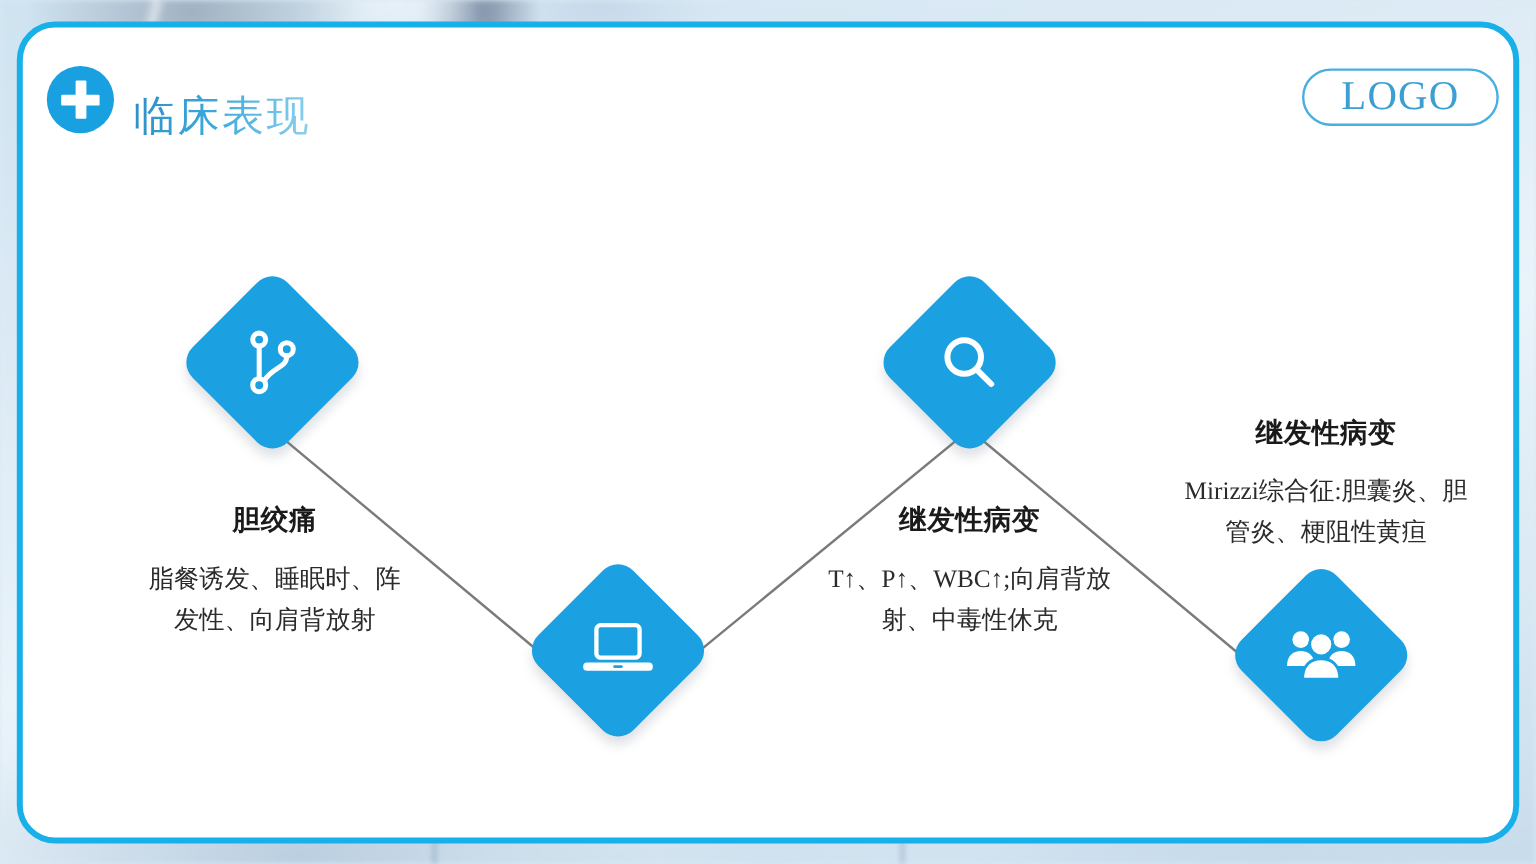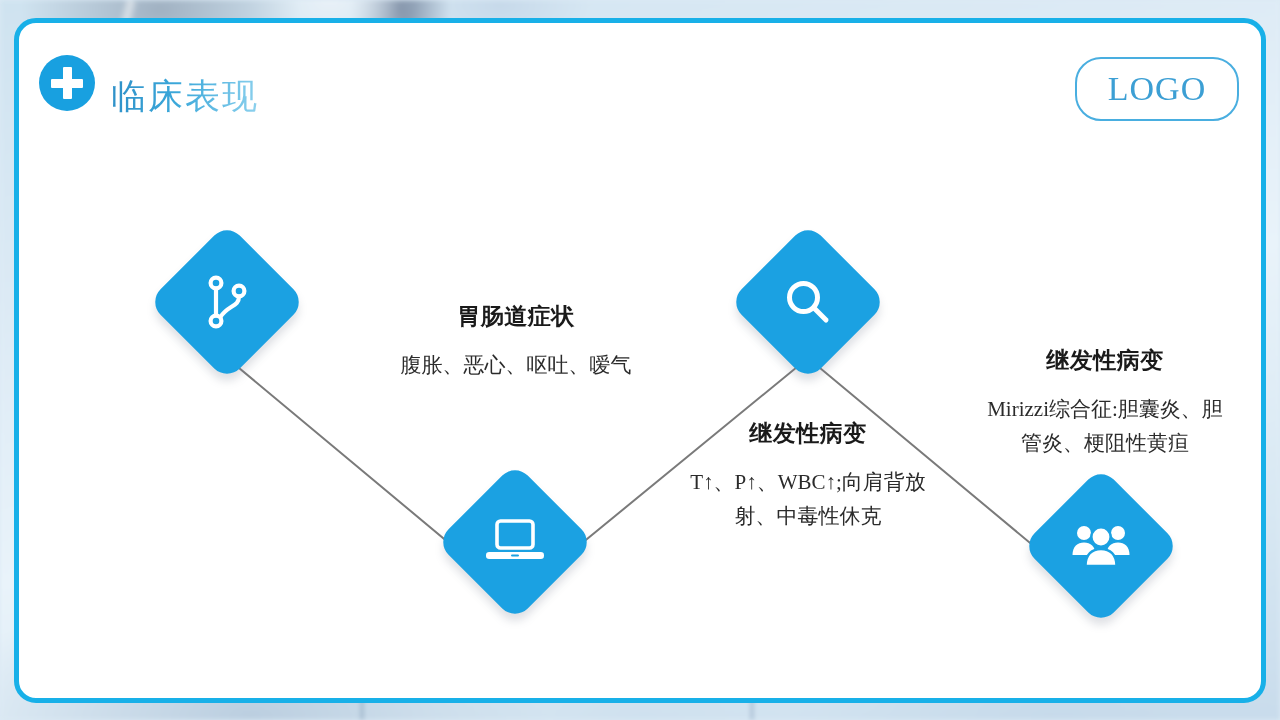--- a/index.html
+++ b/index.html
@@ -41,21 +41,21 @@
 
   
   #slide-card {
     position: absolute;
     left: 14px;
     top: 18px;
     width: 1252px;
     height: 685px;
     background: #ffffff;
     border: 5px solid #18b0e8;
-    border-radius: 22px;
+    border-radius: 32px;
   }
 
   
   #slide-header {
     position: absolute;
     left: 0; top: 0;
     width: 100%;
     height: 100px;
   }
   #cross-badge {
@@ -86,24 +86,24 @@
     background: linear-gradient(100deg, #2e8fc7 0%, #3ba8da 45%, #8fd2ee 100%);
     -webkit-background-clip: text;
     background-clip: text;
     color: transparent;
     -webkit-text-fill-color: transparent;
     font-family: "DejaVu Sans", "Liberation Sans", sans-serif;
   }
 
   #logo-pill {
     position: absolute;
-    right: 22px;
+    right: 12px;
     top: 34px;
     width: 164px;
-    height: 64px;
+    height: 48px;
     border: 2px solid #49aee0;
     border-radius: 26px;
     display: flex;
     align-items: center;
     justify-content: center;
     background: #ffffff;
   }
   #logo-pill span {
     font-size: 34px;
     color: #3c9fd4;
@@ -252,25 +252,25 @@
             <path d="M2.5 32 C2.5 23.5, 7.5 19.5, 14 19.5 C20.5 19.5, 25.5 23.5, 25.5 32 Z"></path>
             <circle cx="48" cy="10" r="7"></circle>
             <path d="M36.5 32 C36.5 23.5, 41.5 19.5, 48 19.5 C54.5 19.5, 59.5 23.5, 59.5 32 Z"></path>
             <circle cx="31" cy="14" r="9.6" stroke="#1ba1e2" stroke-width="2.4"></circle>
             <path d="M15.5 43 C15.5 31.5, 22 26 31 26 C40 26, 46.5 31.5, 46.5 43 Z" stroke="#1ba1e2" stroke-width="2.4"></path>
           </g>
         </svg>
       </div>
     </div>
 
-
-    <div class="label-block" id="label-2">
-      <div class="label-heading">胃肠道症状</div>
-      <div class="label-body">腹胀、恶心、呕吐、嗳气</div>
-    </div>
+    <div class="label-block" id="label-1">
+      <div class="label-heading">胆绞痛</div>
+      <div class="label-body">脂餐诱发、睡眠时、阵发性、向肩背放射</div>
+    </div>
+
 
     <div class="label-block" id="label-3">
       <div class="label-heading">继发性病变</div>
       <div class="label-body">T↑、P↑、WBC↑;向肩背放射、中毒性休克</div>
     </div>
 
     <div class="label-block" id="label-4">
       <div class="label-heading">继发性病变</div>
       <div class="label-body">Mirizzi综合征:胆囊炎、胆管炎、梗阻性黄疸</div>
     </div>

